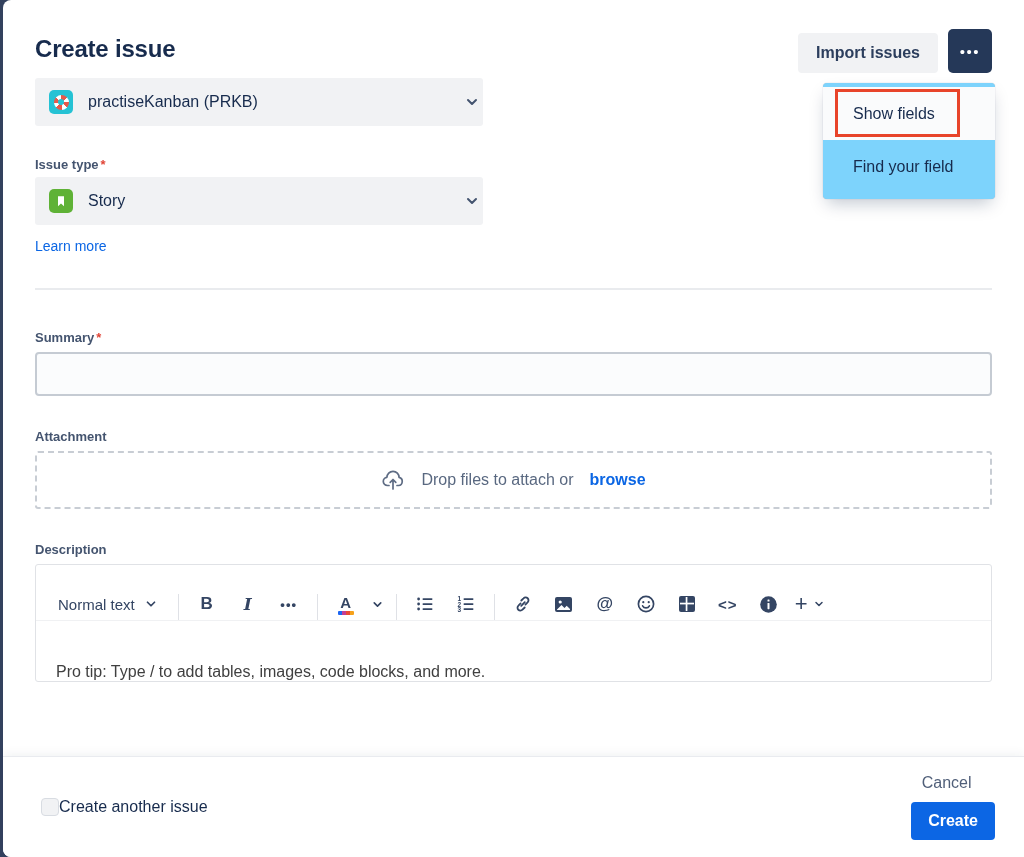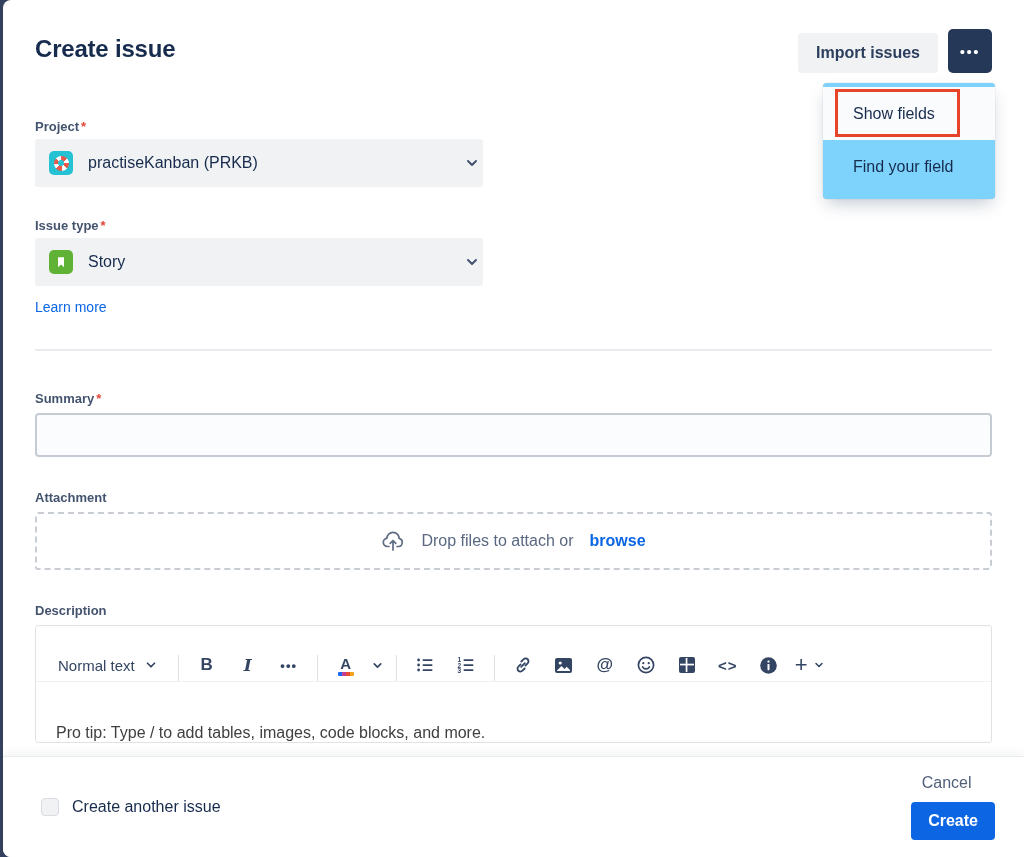--- a/index.html
+++ b/index.html
@@ -74,21 +74,21 @@
   .tb-code { font-size:15px; font-weight:800; letter-spacing:1px; }
   .tb-plus { font-size:22px; font-weight:400; gap:5px; }
   .tb-group { display:flex; align-items:center; gap:9px; }
   .editor-body { padding:42px 20px 20px; font-size:16px; color:#404040; }
 
   
   .modal-footer { position:absolute; left:0; right:0; bottom:0; height:100px; background:#fff; z-index:20;
     box-shadow:0 -1px 0 #E9EBEF, 0 -4px 10px rgba(9,30,66,.05); display:flex; align-items:center;
     padding:0 29px 0 38px; border-radius:0 0 0 8px; }
   .checkbox { width:18px; height:18px; background:#F1F2F4; border:1.5px solid #D8DCE2; border-radius:4px; cursor:pointer; flex:none; }
-  .cb-label { margin-left:13px; font-size:16px; color:#172B4D; }
+  .cb-label { font-size:16px; color:#172B4D; }
   .footer-right { margin-left:auto; display:flex; align-items:center; gap:10px;flex-direction:column; }
   .btn-cancel { background:none; border:none; font-family:inherit; font-size:16px; font-weight:500; color:#505F79; cursor:pointer; }
   .btn-create { height:38px; padding:0 17px; background:#0C66E4; color:#fff; border:none; border-radius:4px;
     font-family:inherit; font-size:16px; font-weight:600; cursor:pointer;margin-left:13px; }
 
   svg { display:block; }
 </style>
 </head>
 <body>
 
@@ -99,23 +99,20 @@
       <div class="page-title">Create issue</div>
       <div class="header-actions">
         <button class="btn-import">Import issues</button>
         <button class="btn-more">
             <span>•••</span>
           </button>
       </div>
     </div>
 
     
-    <div class="field-label mt-project">
-      <span>Project</span><span class="req">*</span>
-    </div>
     <div class="select">
       <span class="avatar-buoy">
           <span class="buoy-ring"></span>
         </span>
       <span class="select-value">practiseKanban (PRKB)</span>
       <span class="chev">
         <svg width="16" height="16" viewBox="0 0 16 16">
             <path d="M4 6l4 4 4-4" fill="none" stroke="#44546F" stroke-width="2" stroke-linecap="round" stroke-linejoin="round"></path>
           </svg>
       </span>

